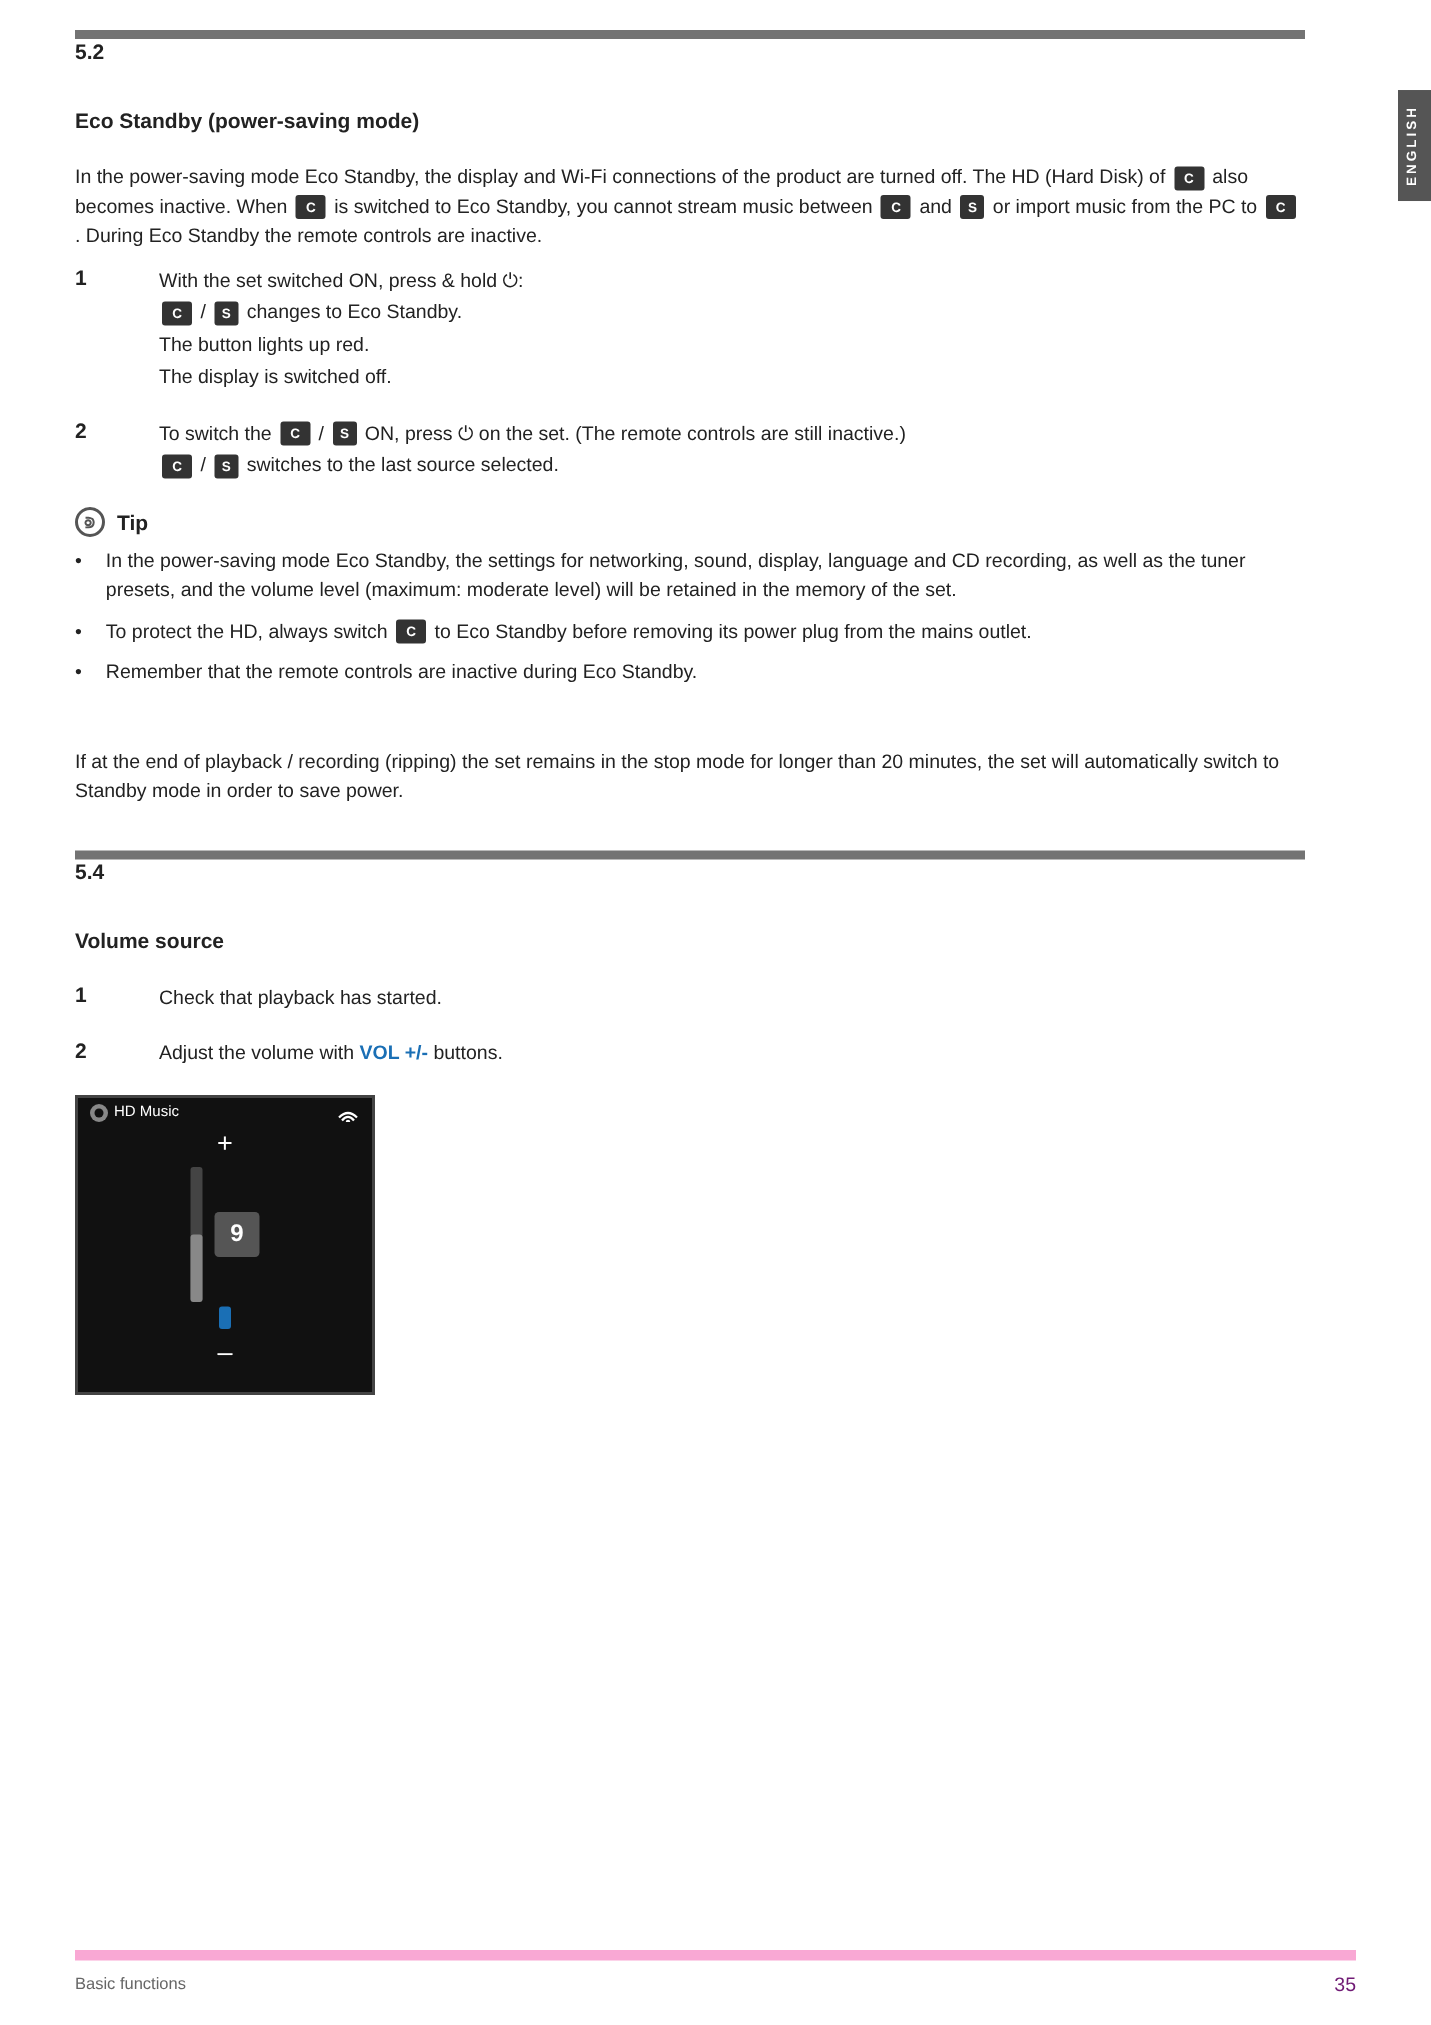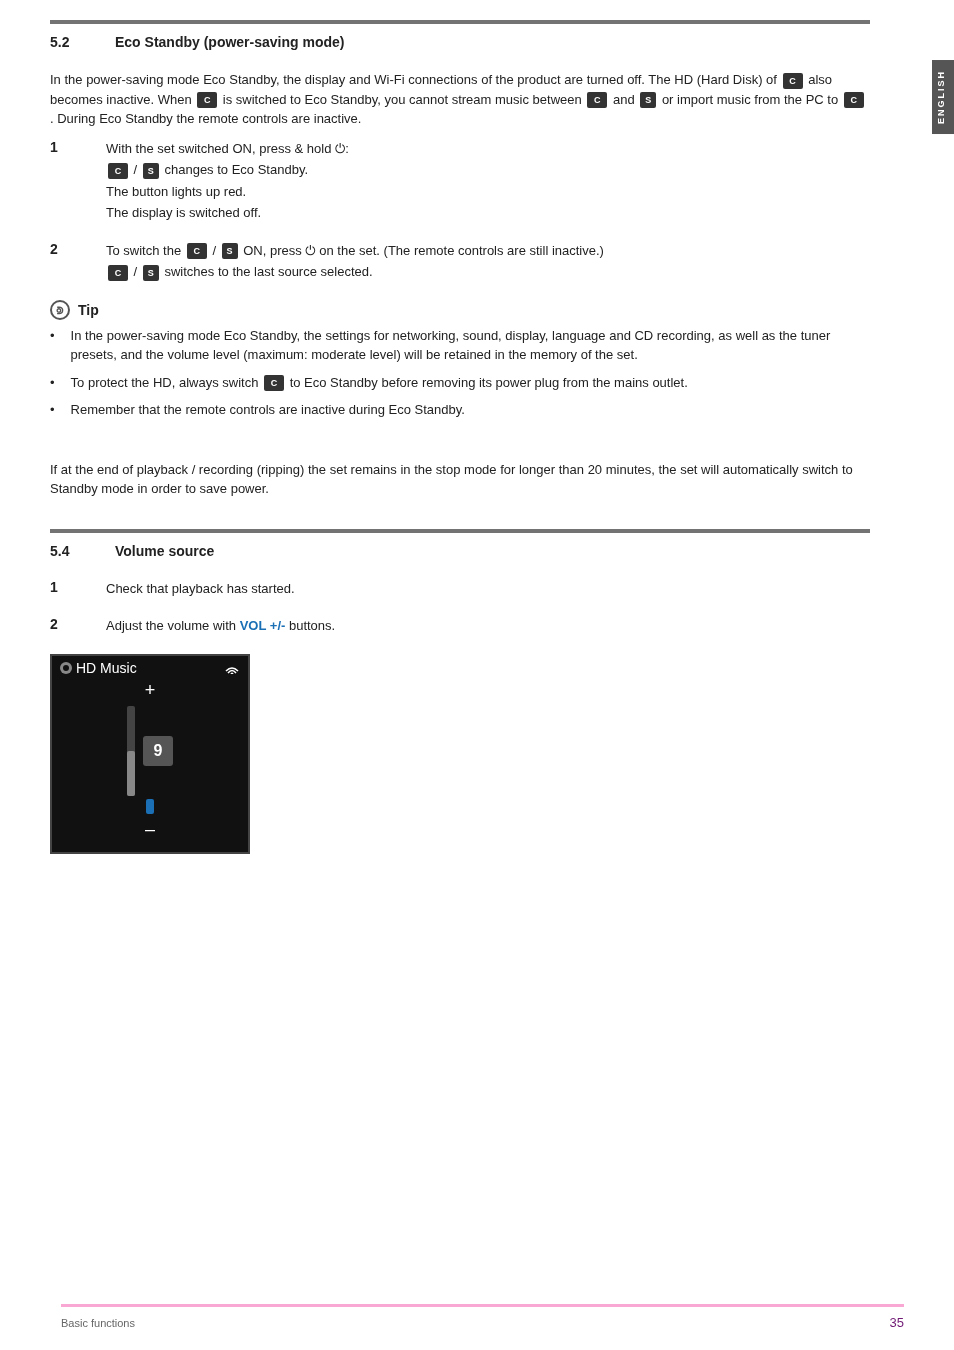--- a/index.html
+++ b/index.html
@@ -45,27 +45,27 @@
       flex: 1;
       max-width: 920px;
     }
 
     
     .section {
       margin-bottom: 0;
     }
 
     .section-header {
-      border-top: 4px solid #737373;
-      padding-top: 10px;
+      border-top: 6px solid #737373;
       padding-bottom: 8px;
       display: flex;
       align-items: baseline;
       gap: 30px;
       margin-bottom: 12px;
+      flex-direction: column;
     }
 
     .section-number {
       font-size: 14px;
       font-weight: bold;
       min-width: 35px;
     }
 
     .section-title {
       font-size: 14px;
@@ -194,21 +194,21 @@
       position: relative;
       overflow: hidden;
     }
 
     .vol-header {
       display: flex;
       justify-content: space-between;
       align-items: center;
       padding: 4px 8px;
       color: #fff;
-      font-size: 14px;
+      font-size: 10px;
     }
 
     .vol-body {
       display: flex;
       flex-direction: column;
       align-items: center;
       justify-content: center;
       height: 160px;
       position: relative;
     }
@@ -284,25 +284,24 @@
 
     
     .footer {
       position: absolute;
       bottom: 20px;
       left: 50px;
       right: 50px;
       display: flex;
       justify-content: space-between;
       align-items: center;
-      border-top: 3px solid #f9a8d4;
+      border-top: 7px solid #f9a8d4;
       padding-top: 8px;
       font-size: 11px;
       color: #666;
-      margin-left: 11px;
     }
 
     .footer-page {
       font-size: 13px;
       color: #701a75;
       font-weight: normal;
     }
 
   </style>
 </head>

